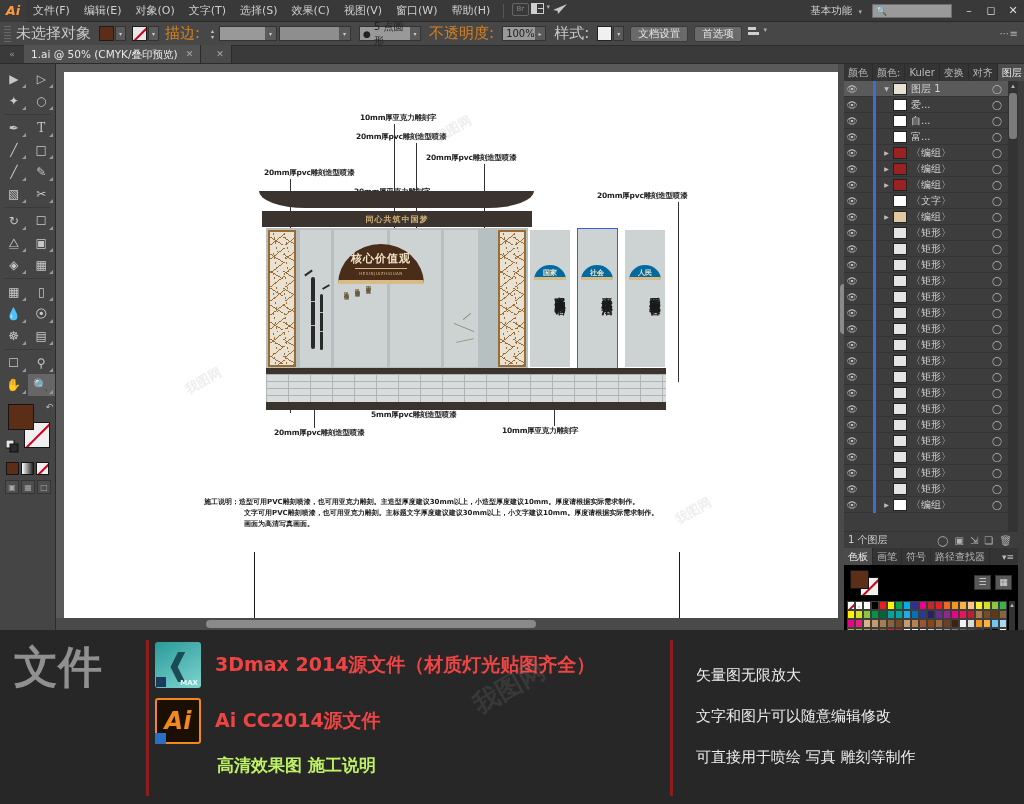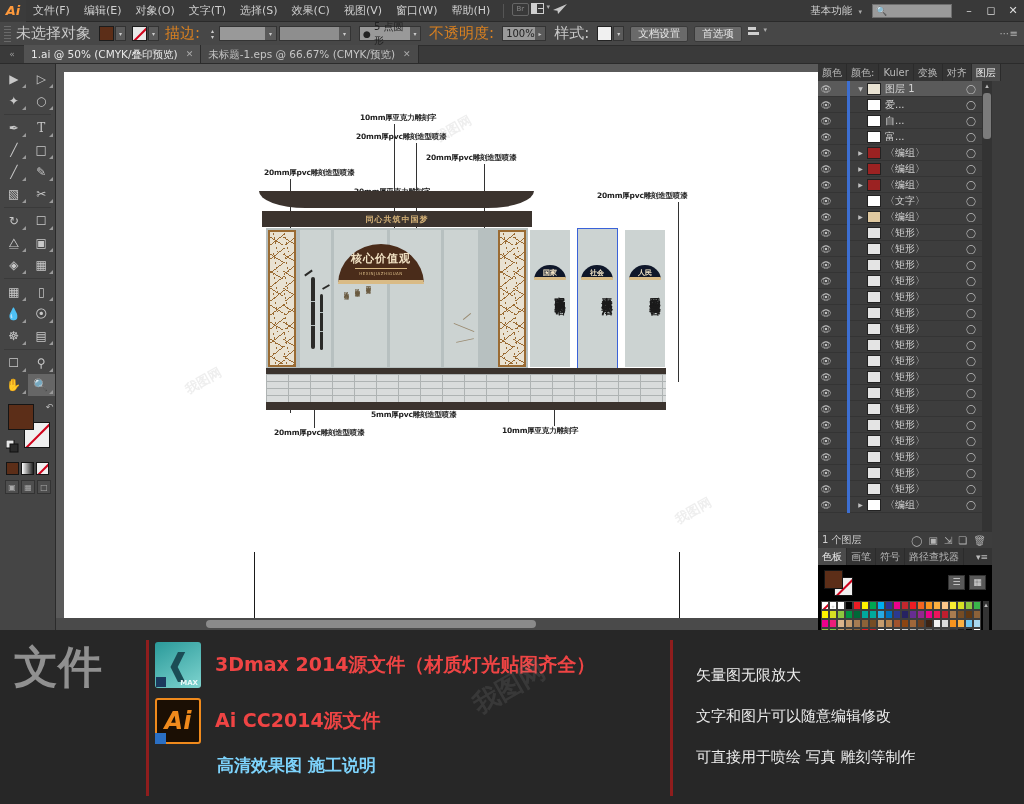--- a/index.html
+++ b/index.html
@@ -168,21 +168,21 @@
   .fan {
     position:absolute; background:#4a2c1a; border-bottom:4px solid #d9bb86;
     border-radius:50% 50% 0 0 / 100% 100% 0 0;
     display:flex; flex-direction:column; align-items:center; justify-content:flex-start;
     padding-top:7px; overflow:hidden;
   }
   .fan .t1 { color:#f2e3c4; font-size:11px; font-weight:bold; letter-spacing:1px; }
   .fan .rule { width:60%; height:1px; background:#d9bb86; margin:2px 0;}
   .fan .t2 { color:#d9bb86; font-size:4px; letter-spacing:0.5px;}
   .minifan {
-    position:absolute; background:#0f172a; border-bottom:3px solid #d9bb86;
+    position:absolute; background:#0369a1; border-bottom:3px solid #d9bb86;
     border-radius:50% 50% 0 0 / 100% 100% 0 0;
     display:flex; align-items:flex-start; justify-content:center; padding-top:3px;
   }
   .minifan span { color:#f5e6c8; font-size:7px; font-weight:bold; }
   .calli {
     position:absolute; writing-mode:vertical-rl; text-orientation:upright;
     font-family:"DejaVu Serif","Liberation Serif",serif; color:#1b1b1b;
     font-size:11px; line-height:1.05; letter-spacing:1px; font-weight:bold;
   }
   .calli.small { font-size:5px; color:#6a5a40; letter-spacing:0.5px; line-height:1.1;}
@@ -198,21 +198,21 @@
   }
   .plinth { position:absolute; background:#3b332e; }
   .notes { position:absolute; font-size:7px; color:#1d1d1d; line-height:1.55; font-weight:bold;}
 
   .scroll-v { position:absolute; right:0; top:0; width:12px; height:566px; background:#4a4a4a;}
   .scroll-v .thumb{ position:absolute; top:220px; left:2px; width:8px;height:50px; background:#8a8a8a; border-radius:4px;}
   .scroll-h { position:absolute; left:0; bottom:0; width:794px; height:12px; background:#4a4a4a;}
   .scroll-h .thumb{ position:absolute; left:150px; top:2px; width:330px;height:8px; background:#8a8a8a; border-radius:4px;}
 
   
-  .panels { position:absolute; left:818px; top:64px; width:174px; height:566px; background:#3d3d3d;}
+  .panels { position:absolute; left:844px; top:64px; width:174px; height:566px; background:#3d3d3d;}
   .ptabs { display:flex; height:17px; background:#343434; align-items:stretch; }
   .ptab { padding:0 4px; font-size:10px; color:#b8b8b8; display:flex;align-items:center;
           border-right:1px solid #2b2b2b; white-space:nowrap;}
   .ptab.active { background:#4b4b4b; color:#f0f0f0; }
   .ptab.menu { margin-left:auto; border:none; color:#bbb; font-size:9px; padding:0 4px;}
   .layerlist { height:450px; overflow:hidden; background:#3d3d3d; position:relative;}
   .lrow { display:flex; align-items:center; height:16px; border-bottom:1px solid #343434;
           font-size:10px; color:#d4d4d4;}
   .lrow.sel { background:#5a5a5a; }
   .lrow .eye { width:16px; text-align:center; color:#c9c9c9; font-size:9px;}
@@ -258,21 +258,21 @@
   .pm-row { display:flex; align-items:center; margin-bottom:10px; }
   .app-ico { width:46px;height:46px; border-radius:3px; flex:none; position:relative;
      display:flex;align-items:center;justify-content:center; font-weight:bold;}
   .ico-max { background:linear-gradient(150deg,#2a9a9a,#7fd4cf); color:#17414a; }
   .ico-max .shape { font-size:30px; color:#1b4c55; line-height:1;}
   .ico-max .cap { position:absolute; bottom:1px; right:3px; font-size:7px; color:#eafaf8; font-weight:bold;}
   .ico-max .sq { position:absolute; bottom:1px; left:1px; width:10px;height:10px; background:#1b3a5e;}
   .ico-ai { background:#1b0f04; border:2px solid #f08a1c; color:#f08a1c; font-size:24px; font-style:italic;}
   .ico-ai .sq { position:absolute; bottom:-2px; left:-2px; width:11px;height:11px; background:#2a6fc4;}
   .pm-text { color:#ef4444; font-size:19px; font-weight:bold; margin-left:14px; white-space:nowrap;}
-  .pm-sub { color:#7dd3fc; font-size:17px; font-weight:bold; margin-left:62px; white-space:nowrap;}
+  .pm-sub { color:#bef264; font-size:17px; font-weight:bold; margin-left:62px; white-space:nowrap;}
   .promo-right { position:absolute; left:696px; top:36px; }
   .promo-right div { color:#ededed; font-size:15px; margin-bottom:22px; white-space:nowrap;}
 
   .wm { position:absolute; color:rgba(150,150,150,0.16); font-size:13px;
         transform:rotate(-30deg); pointer-events:none; font-weight:bold; }
 </style>
 </head>
 <body>
 
 <div class="app">
@@ -364,21 +364,20 @@
     <div class="cb-right">⋯≡</div>
   </div>
 
   <div class="tabbar">
     <div class="dblarrow">«</div>
     <div class="doctab active">
       <span>1.ai @ 50% (CMYK/叠印预览)</span>
       <span class="x">✕</span>
     </div>
     <div class="doctab">
-      <span>未标题-1.eps @ 66.67% (CMYK/预览)</span>
       <span class="x">✕</span>
     </div>
   </div>
 
   <div class="toolbox">
     <div class="tb-row">
       <div class="tool">▶</div>
       <div class="tool">▷</div>
     </div>
     <div class="tb-row">
@@ -542,20 +541,25 @@
 
         <div class="calli" style="left:471px;top:216px;height:72px;width:30px">富强民主文明和谐</div>
         <div class="calli" style="left:518px;top:216px;height:72px;width:30px">自由平等公正法治</div>
         <div class="calli" style="left:566px;top:216px;height:72px;width:30px">爱国敬业诚信友善</div>
 
         <div class="plinth" style="left:202px;top:296px;width:400px;height:6px"></div>
         <div class="brick" style="left:202px;top:302px;width:400px;height:28px"></div>
         <div class="plinth" style="left:202px;top:330px;width:400px;height:8px"></div>
       </div>
 
+      <div class="notes" style="left:140px;top:425px;width:620px">
+        <div>施工说明：造型可用PVC雕刻喷漆，也可用亚克力雕刻。主造型厚度建议30mm以上，小造型厚度建议10mm。厚度请根据实际需求制作。</div>
+        <div style="padding-left:40px">文字可用PVC雕刻喷漆，也可用亚克力雕刻。主标题文字厚度建议建议30mm以上，小文字建议10mm。厚度请根据实际需求制作。</div>
+        <div style="padding-left:40px">画面为高清写真画面。</div>
+      </div>
 
       <div class="wm" style="left:370px;top:48px">我图网</div>
       <div class="wm" style="left:120px;top:300px">我图网</div>
       <div class="wm" style="left:610px;top:430px">我图网</div>
     </div>
 
     <div class="scroll-v">
         <div class="thumb"></div>
       </div>
     <div class="scroll-h">

